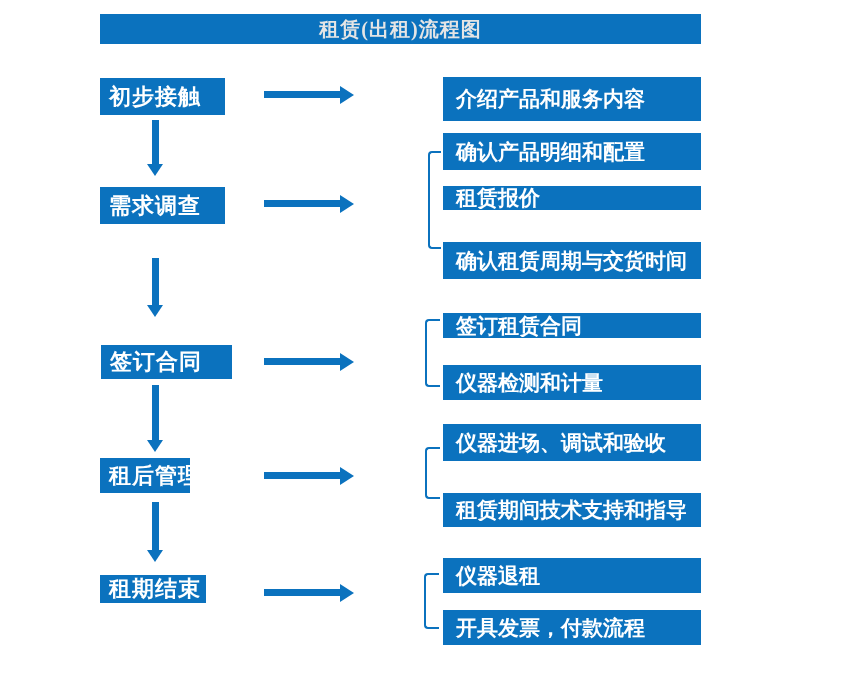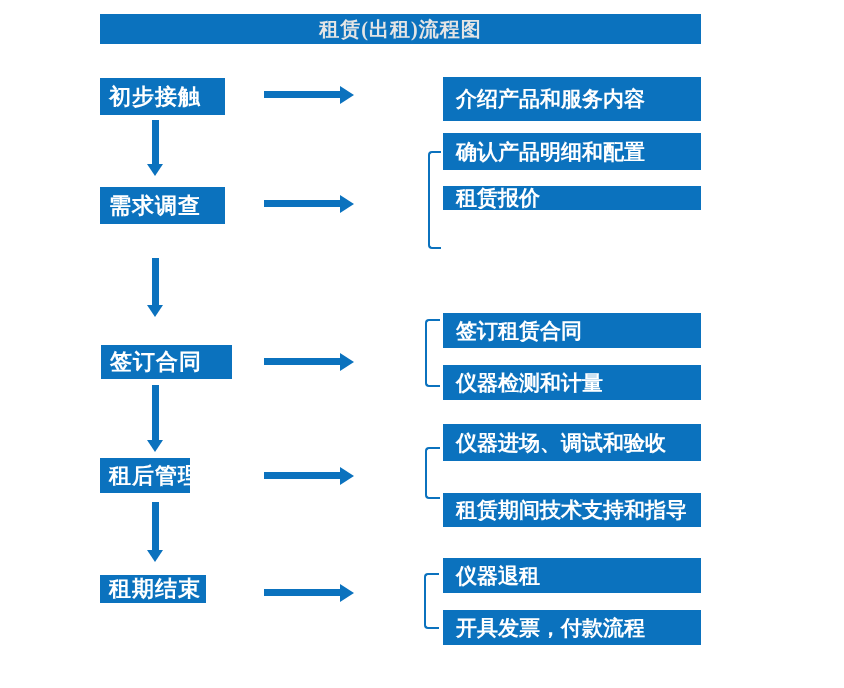--- a/index.html
+++ b/index.html
@@ -49,22 +49,23 @@
   <div class="step-box" style="left:100px;top:78px;width:125px;height:37px;">初步接触</div>
   <div class="step-box" style="left:100px;top:187px;width:125px;height:37px;">需求调查</div>
   <div class="step-box" style="left:101px;top:345px;width:131px;height:34px;">签订合同</div>
   <div class="step-box" style="left:100px;top:458px;width:90px;height:35px;">租后管理</div>
   <div class="step-box" style="left:100px;top:575px;width:106px;height:28px;">租期结束</div>
 
   <div class="detail-box" style="top:77px;height:44px;">介绍产品和服务内容</div>
 
   <div class="detail-box" style="top:133px;height:37px;">确认产品明细和配置</div>
   <div class="detail-box" style="top:186px;height:24px;">租赁报价</div>
+  <div class="detail-box" style="top:242px;height:37px;">确认租赁周期与交货时间</div>
 
-  <div class="detail-box" style="top:313px;height:35px;text-align:right;">签订租赁合同</div>
+  <div class="detail-box" style="top:313px;height:25px;text-align:right;">签订租赁合同</div>
   <div class="detail-box" style="top:365px;height:35px;">仪器检测和计量</div>
 
   <div class="detail-box" style="top:424px;height:37px;">仪器进场、调试和验收</div>
   <div class="detail-box" style="top:558px;height:35px;">仪器退租</div>
 
   <div class="detail-box" style="top:493px;height:34px;">租赁期间技术支持和指导</div>
   <div class="detail-box" style="top:610px;height:35px;">开具发票，付款流程</div>
 
   <div class="harrow" style="top:86px;">
       <div class="shaft"></div>

